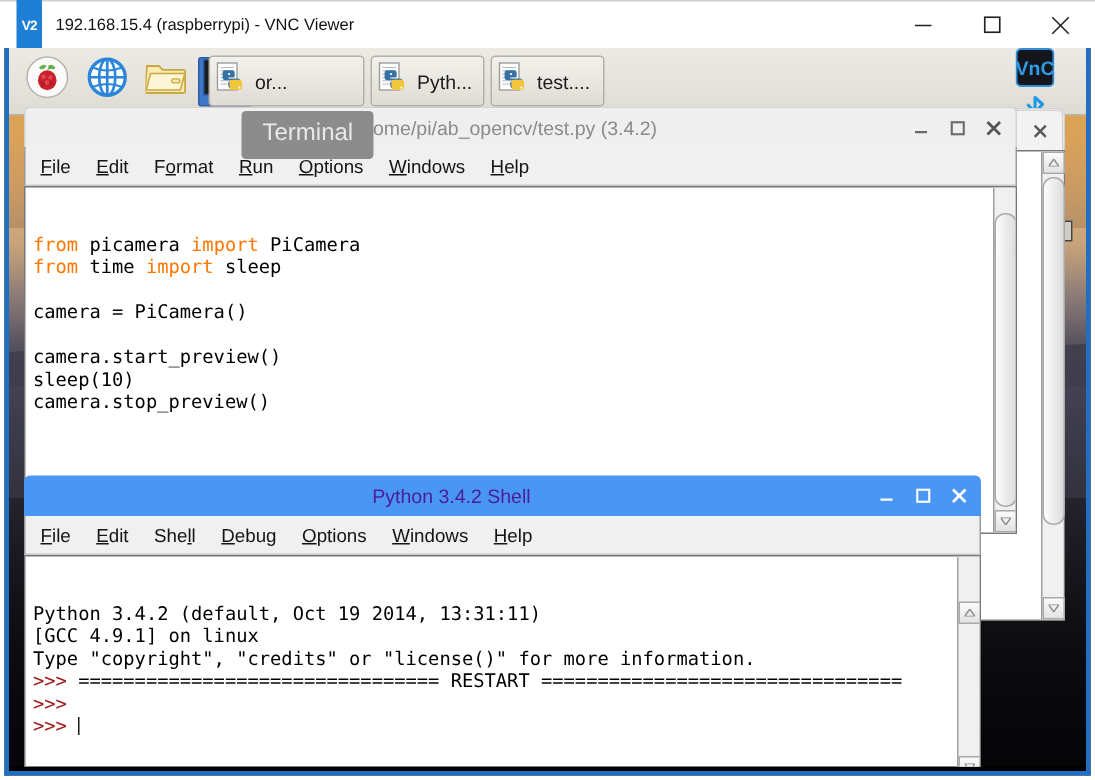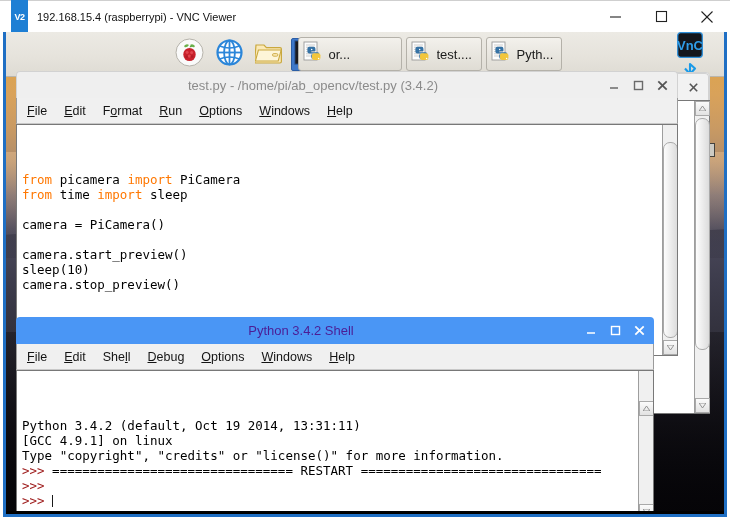--- a/index.html
+++ b/index.html
@@ -82,21 +82,21 @@
   #wall-trees {
     position: absolute; left: 0; top: 300px; width: 718px; height: 180px;
     background: linear-gradient(to bottom, rgba(12,10,14,0.35), rgba(5,4,7,0.95));
   }
 
   
   #taskbar {
     position: absolute; left: 0; top: 0; width: 718px; height: 45px;
     background: linear-gradient(to bottom, #eceae4 0%, #e6e3dc 55%, #dedbd3 100%);
     border-bottom: 1px solid #b9b6ae;
-    display: flex; align-items: center; justify-content: center;
+    display: flex; align-items: center;
   }
   .launcher {
     width: 38px; height: 40px;
     display: flex; align-items: center; justify-content: center;
     margin-left: 2px;
   }
   .launcher:first-child { margin-left: 6px; }
   #launch-terminal {
     background: #3e78c9; border: 1px solid #2c5ea5; border-radius: 2px;
     width: 36px; height: 33px;
@@ -163,21 +163,21 @@
     display: flex; align-items: center; padding-left: 10px; gap: 17px;
   }
   .menu-item { font-size: 12.5px; color: #141414; cursor: default; }
   .menu-item .mn { text-decoration: underline; }
 
   .text-area {
     background: #ffffff;
     border: 1px solid #787878;
     font-family: "DejaVu Sans Mono", "Liberation Mono", monospace;
     font-size: 12.5px; line-height: 15px;
-    padding: 17px 0 0 5px;
+    padding: 0 0 0 5px;
     overflow: hidden;
     position: relative;
     white-space: pre;
   }
   .kw { color: #ff7700; }
   .prompt { color: #a02020; }
 
   
   .vscroll {
     position: absolute; top: 0; right: 0; width: 15px; height: 100%;
@@ -475,39 +475,39 @@
                     <line x1="3" y1="8.4" x2="12" y2="8.4"></line>
                     <line x1="3" y1="10.6" x2="12" y2="10.6"></line>
                     <line x1="3" y1="12.8" x2="12" y2="12.8"></line>
                     <line x1="3" y1="15" x2="12" y2="15"></line>
                   </g>
                   <path d="M7.2 8.6 h4.4 a2 2 0 0 1 2 2 v2.6 h-4.3 v1.1 h6.3 a2 2 0 0 1 2 2 v2.8 a2 2 0 0 1 -2 2 h-4.4 a2 2 0 0 1 -2 -2 v-2.5 h4.3 v-1.1 h-6.3 a2 2 0 0 1 -2 -2 v-2.9 a2 2 0 0 1 2 -2 Z" fill="#3572a5" transform="translate(-0.6,-2.4) scale(0.96)"></path>
                   <path d="M11 12.2 h4.4 a2 2 0 0 1 2 2 v2.8 a2 2 0 0 1 -2 2 h-4.4 a2 2 0 0 1 -2 -2 v-2.8 a2 2 0 0 1 2 -2 Z" fill="#f2c63c"></path>
                   <circle cx="8.7" cy="8.4" r="0.75" fill="#ffffff"></circle>
                   <circle cx="15.6" cy="17.4" r="0.75" fill="#ffffff"></circle>
                 </svg></span>
-              <span class="tb-label">test....</span>
+              <span class="tb-label">Pyth...</span>
             </div>
             <div class="task-btn">
               <span><svg width="22" height="22" viewBox="0 0 22 22">
                   <rect x="1" y="1" width="13" height="18" fill="#fdfdfd" stroke="#9a9a9a" stroke-width="0.9"></rect>
                   <g stroke="#b9b9b9" stroke-width="0.7">
                     <line x1="3" y1="4" x2="12" y2="4"></line>
                     <line x1="3" y1="6.2" x2="12" y2="6.2"></line>
                     <line x1="3" y1="8.4" x2="12" y2="8.4"></line>
                     <line x1="3" y1="10.6" x2="12" y2="10.6"></line>
                     <line x1="3" y1="12.8" x2="12" y2="12.8"></line>
                     <line x1="3" y1="15" x2="12" y2="15"></line>
                   </g>
                   <path d="M7.2 8.6 h4.4 a2 2 0 0 1 2 2 v2.6 h-4.3 v1.1 h6.3 a2 2 0 0 1 2 2 v2.8 a2 2 0 0 1 -2 2 h-4.4 a2 2 0 0 1 -2 -2 v-2.5 h4.3 v-1.1 h-6.3 a2 2 0 0 1 -2 -2 v-2.9 a2 2 0 0 1 2 -2 Z" fill="#3572a5" transform="translate(-0.6,-2.4) scale(0.96)"></path>
                   <path d="M11 12.2 h4.4 a2 2 0 0 1 2 2 v2.8 a2 2 0 0 1 -2 2 h-4.4 a2 2 0 0 1 -2 -2 v-2.8 a2 2 0 0 1 2 -2 Z" fill="#f2c63c"></path>
                   <circle cx="8.7" cy="8.4" r="0.75" fill="#ffffff"></circle>
                   <circle cx="15.6" cy="17.4" r="0.75" fill="#ffffff"></circle>
                 </svg></span>
-              <span class="tb-label">Pyth...</span>
+              <span class="tb-label">test....</span>
             </div>
           </div>
 
         <div id="tray">
           <div class="tray-item">
             <span>
               <svg width="26" height="26" viewBox="0 0 26 26">
                 <rect x="0.7" y="0.7" width="24.6" height="24.6" rx="3" fill="#14161c" stroke="#2f8fd8" stroke-width="1.3"></rect>
                 <text x="13" y="18" font-family="Liberation Sans, sans-serif" font-size="13" font-weight="bold" fill="#2f9ce8" text-anchor="middle">VnC</text>
               </svg>
@@ -548,16 +548,17 @@
             <span>
               <svg width="24" height="22" viewBox="0 0 24 22">
                 <polygon points="12,3 22,13 2,13" fill="#6e6e6e"></polygon>
                 <rect x="2" y="15.5" width="20" height="3.4" fill="#6e6e6e"></rect>
               </svg>
             </span>
           </div>
         </div>
       </div>
 
+      <div id="terminal-tooltip">Terminal</div>
 
     </div>
   </div>
 </div>
 
 </body></html>

